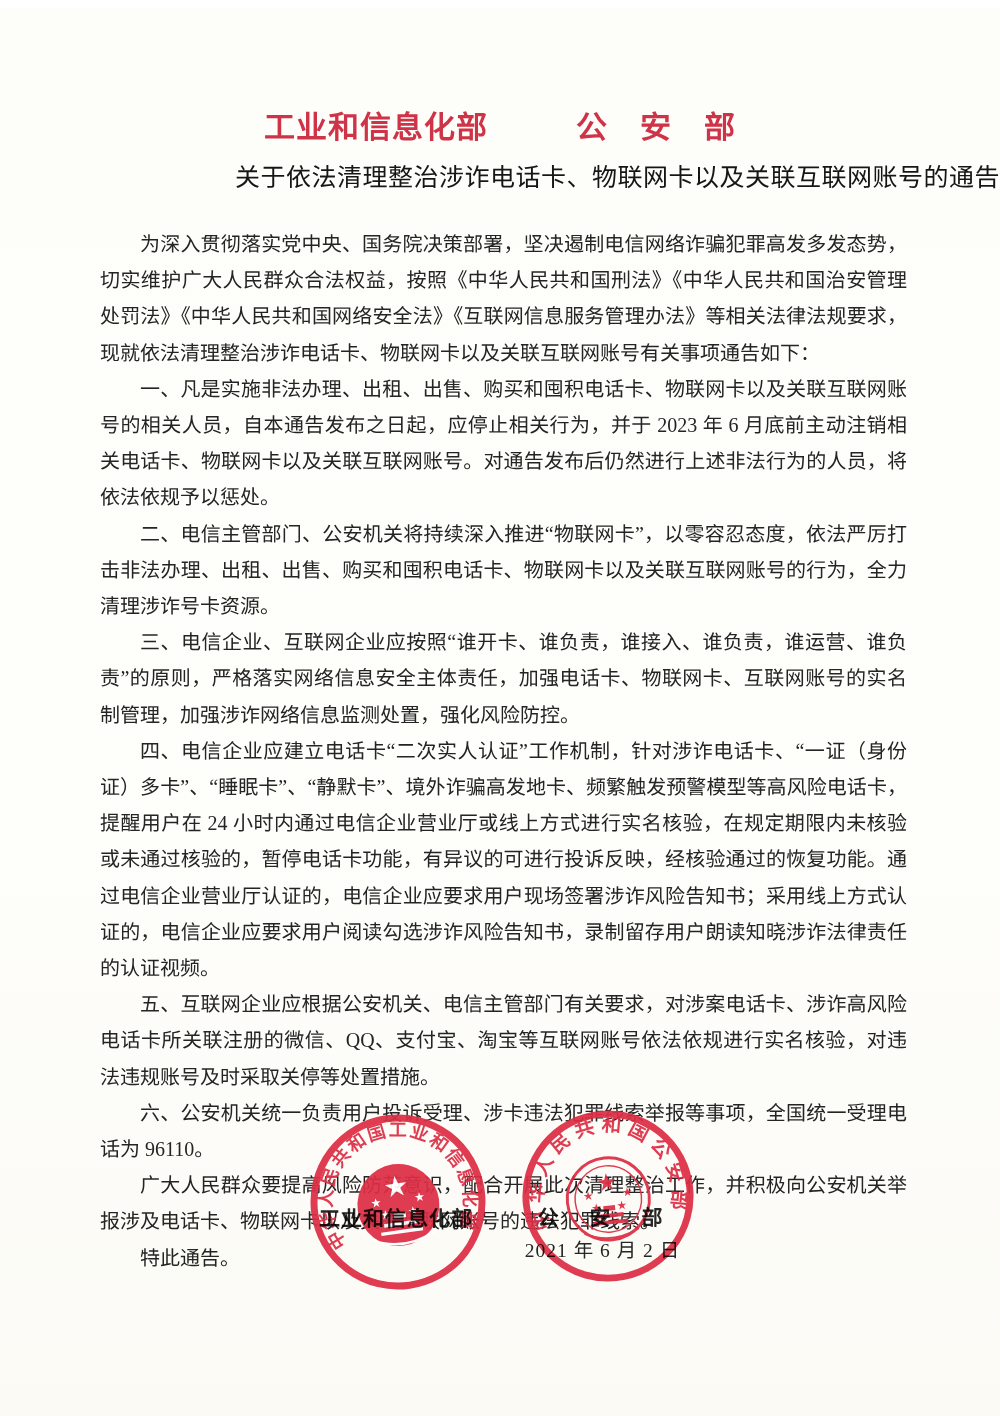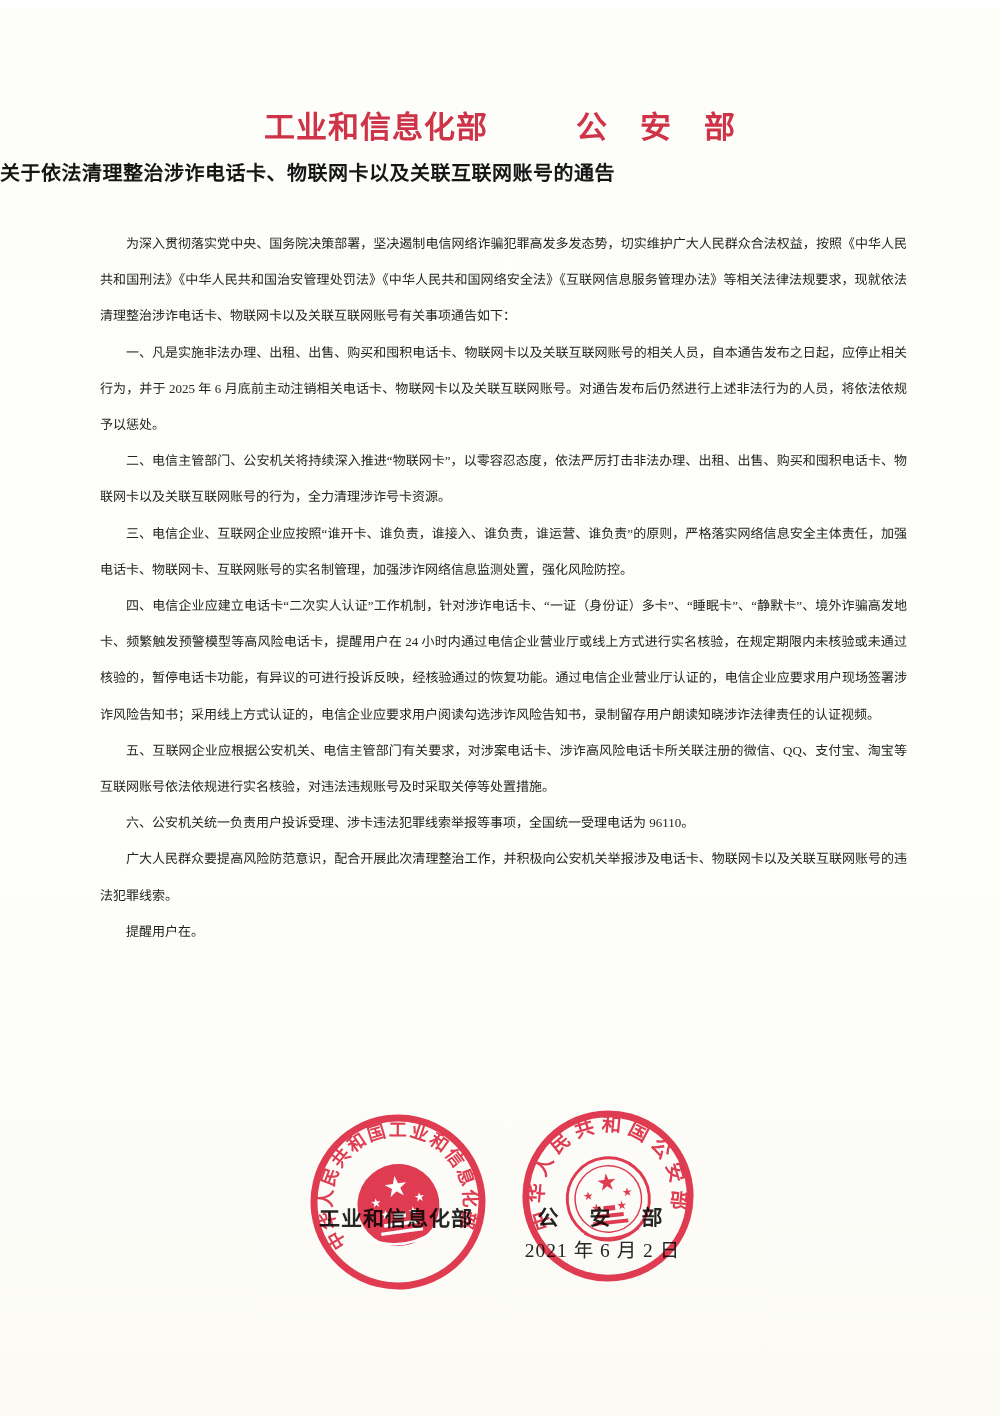--- a/index.html
+++ b/index.html
@@ -25,34 +25,34 @@
     font-weight: 700;
     font-size: 31px;
     letter-spacing: 1px;
     white-space: pre;
   }
 
   
   .doc-title {
     position: absolute;
     top: 149px; left: 0; right: 0;
-    text-align: left;
+    text-align: right;
     color: #161616;
-    font-weight: 700;
-    font-size: 20px;
+    font-weight: 400;
+    font-size: 25px;
     letter-spacing: 0.5px;
   }
 
   
   .doc-body {
     position: absolute;
     top: 218px;
     left: 100px;
     width: 807px;
-    font-size: 13px;
+    font-size: 20px;
     line-height: 36.2px;
     color: #242424;
     text-align: justify;
   }
   .doc-body p { margin: 0; text-indent: 2em; }
 
   
   .seal {
     position: absolute;
     z-index: 1;
@@ -81,28 +81,28 @@
 
   <div class="ministry-header">
     <span>工业和信息化部</span>
     <span>公　安　部</span>
   </div>
 
   <div class="doc-title">关于依法清理整治涉诈电话卡、物联网卡以及关联互联网账号的通告</div>
 
   <div class="doc-body">
     <p>为深入贯彻落实党中央、国务院决策部署，坚决遏制电信网络诈骗犯罪高发多发态势，切实维护广大人民群众合法权益，按照《中华人民共和国刑法》《中华人民共和国治安管理处罚法》《中华人民共和国网络安全法》《互联网信息服务管理办法》等相关法律法规要求，现就依法清理整治涉诈电话卡、物联网卡以及关联互联网账号有关事项通告如下：</p>
-    <p>一、凡是实施非法办理、出租、出售、购买和囤积电话卡、物联网卡以及关联互联网账号的相关人员，自本通告发布之日起，应停止相关行为，并于 2025 年 6 月底前主动注销相关电话卡、物联网卡以及关联互联网账号。对通告发布后仍然进行上述非法行为的人员，将依法依规予以惩处。</p>
+    <p>一、凡是实施非法办理、出租、出售、购买和囤积电话卡、物联网卡以及关联互联网账号的相关人员，自本通告发布之日起，应停止相关行为，并于 2023 年 6 月底前主动注销相关电话卡、物联网卡以及关联互联网账号。对通告发布后仍然进行上述非法行为的人员，将依法依规予以惩处。</p>
     <p>二、电信主管部门、公安机关将持续深入推进“物联网卡”，以零容忍态度，依法严厉打击非法办理、出租、出售、购买和囤积电话卡、物联网卡以及关联互联网账号的行为，全力清理涉诈号卡资源。</p>
     <p>三、电信企业、互联网企业应按照“谁开卡、谁负责，谁接入、谁负责，谁运营、谁负责”的原则，严格落实网络信息安全主体责任，加强电话卡、物联网卡、互联网账号的实名制管理，加强涉诈网络信息监测处置，强化风险防控。</p>
     <p>四、电信企业应建立电话卡“二次实人认证”工作机制，针对涉诈电话卡、“一证（身份证）多卡”、“睡眠卡”、“静默卡”、境外诈骗高发地卡、频繁触发预警模型等高风险电话卡，提醒用户在 24 小时内通过电信企业营业厅或线上方式进行实名核验，在规定期限内未核验或未通过核验的，暂停电话卡功能，有异议的可进行投诉反映，经核验通过的恢复功能。通过电信企业营业厅认证的，电信企业应要求用户现场签署涉诈风险告知书；采用线上方式认证的，电信企业应要求用户阅读勾选涉诈风险告知书，录制留存用户朗读知晓涉诈法律责任的认证视频。</p>
     <p>五、互联网企业应根据公安机关、电信主管部门有关要求，对涉案电话卡、涉诈高风险电话卡所关联注册的微信、QQ、支付宝、淘宝等互联网账号依法依规进行实名核验，对违法违规账号及时采取关停等处置措施。</p>
     <p>六、公安机关统一负责用户投诉受理、涉卡违法犯罪线索举报等事项，全国统一受理电话为 96110。</p>
     <p>广大人民群众要提高风险防范意识，配合开展此次清理整治工作，并积极向公安机关举报涉及电话卡、物联网卡以及关联互联网账号的违法犯罪线索。</p>
-    <p>提醒用户在。</p>
+    <p>特此通告。</p>
   </div>
 
   <div class="seal-sig sig-left">工业和信息化部</div>
   <div class="seal-sig sig-right">公　安　部</div>
   <div class="seal-sig sig-date">2021 年 6 月 2 日</div>
 
   <div class="seal seal-left">
     <svg viewBox="0 0 180 180">
       <defs>
         <path id="arcL" d="M 30.2 117.9 A 66 66 0 1 1 149.8 117.9" fill="none"></path>

